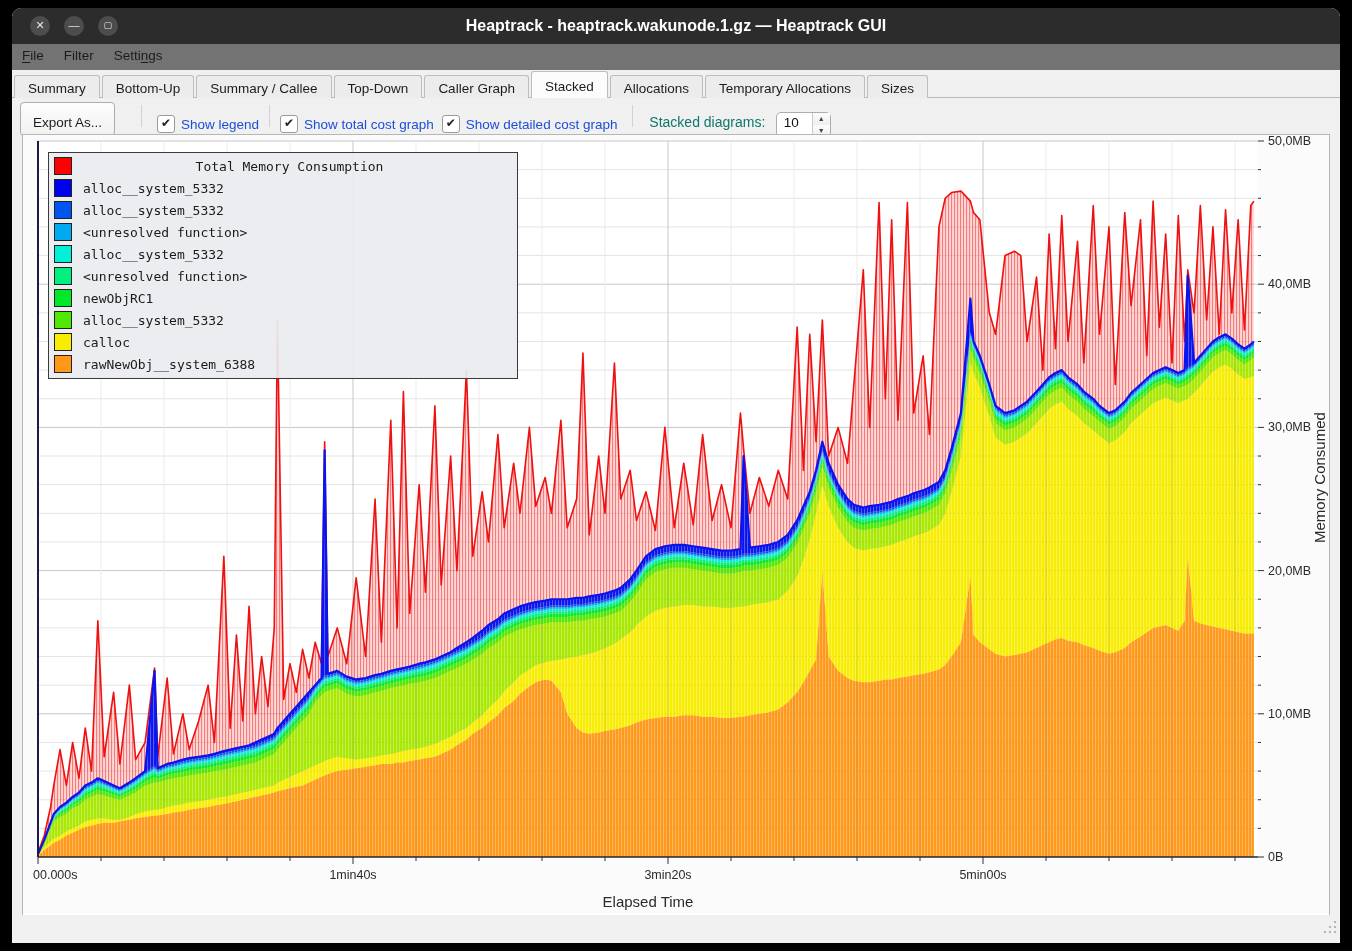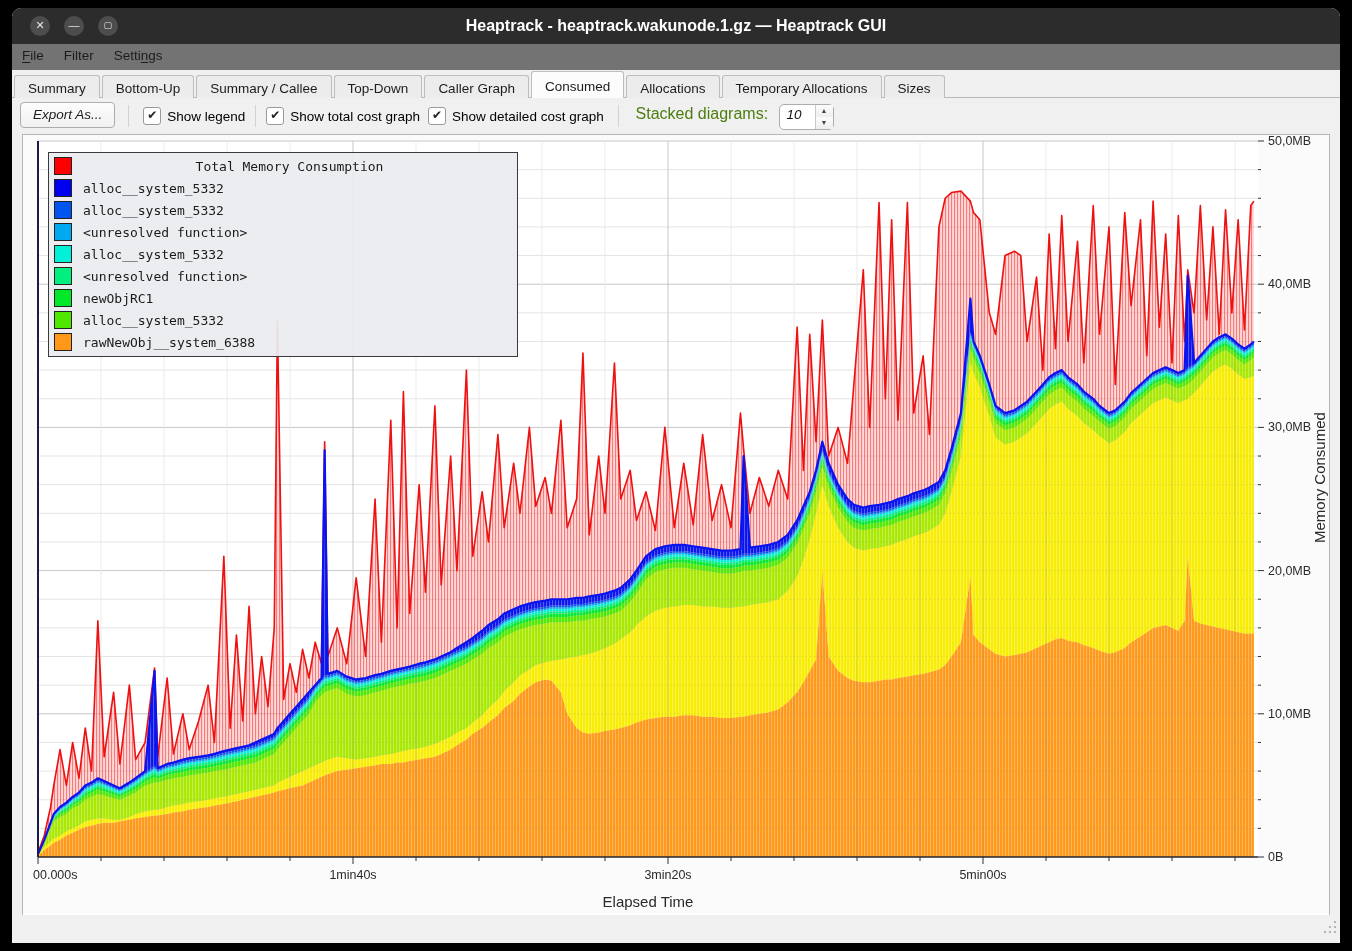--- a/index.html
+++ b/index.html
@@ -23,32 +23,32 @@
   .menu-item u{text-decoration:underline;text-underline-offset:2px;}
   
   .tabbar{position:absolute;left:0;top:62px;width:100%;height:28px;background:#f0f0f0;}
   .tabbar .strip{position:absolute;left:0;bottom:0;width:100%;height:1px;background:#b9b9b9;}
   .tab{position:relative;display:inline-block;margin-left:2px;padding:5px 13px 4px 13px;font-size:13.5px;
     color:#1c1c1c;background:#ececec;border:1px solid #bdbdbd;border-bottom:none;
     border-radius:3px 3px 0 0;top:3px;}
   .tab.active{background:#fcfcfc;top:1px;padding-top:7px;z-index:2;}
   
   .toolbar{position:absolute;left:0;top:90px;width:100%;height:36px;background:#f0f0f0;}
-  .btn{margin:4px 2px 0 8px;padding:4px 12px 5px 12px;font-size:13.5px;color:#1c1c1c;
-    background:linear-gradient(#fdfdfd,#f1f1f1);border:1px solid #adadad;border-radius:4px;font-style:italic;}
+  .btn{margin:4px 16px 0 8px;padding:12px 12px 5px 12px;font-size:13.5px;color:#1c1c1c;
+    background:linear-gradient(#fdfdfd,#f1f1f1);border:1px solid #adadad;border-radius:4px;}
   .sep{display:inline-block;width:1px;height:22px;background:#d2d2d2;margin:7px 6px 0 6px;vertical-align:top;}
   .cbx{display:inline-flex;align-items:center;margin:0 4px 0 4px;}
   .cbx .box{width:16px;height:16px;background:#fff;border:1px solid #9a9a9a;border-radius:3px;
     text-align:center;line-height:14px;font-size:12px;color:#222;}
-  .cbx .lbl{margin-left:6px;font-size:13.5px;color:#000000;}
-  .spin{display:inline-flex;margin-left:6px;border:1px solid #adadad;border-radius:5px;background:#fff;height:24px;margin-top:0px;font-style:italic;}
+  .cbx .lbl{margin-left:6px;font-size:13.5px;color:#1d4ed8;}
+  .spin{display:inline-flex;margin-left:6px;border:1px solid #adadad;border-radius:5px;background:#fff;height:24px;margin-top:0px;}
   .spin .val{width:26px;text-align:left;padding:2px 2px 0 7px;font-size:13.5px;color:#111;}
   .spin .arrows{width:17px;border-left:1px solid #c9c9c9;display:flex;flex-direction:column;}
   .spin .arrows div{flex:1;font-size:7px;line-height:11px;text-align:center;color:#444;background:linear-gradient(#fcfcfc,#eee);}
-  .toolbar .grouplabel{font-size:16px;color:#4d7c0f;margin-left:6px;margin-top:20px;}
+  .toolbar .grouplabel{font-size:14px;color:#0f766e;margin-left:6px;margin-top:20px;}
   
   .chartwidget{position:absolute;left:10px;top:126px;width:1306px;height:780px;background:#fff;
     border:1px solid #b6b6b6;}
   .chartwidget svg{position:absolute;left:0;top:0;}
   .ylab-rot{position:absolute;left:1288px;top:388px;width:20px;height:220px;pointer-events:none;}
   .ylab-rot span{display:block;white-space:nowrap;transform:rotate(-90deg) translateX(-100%);transform-origin:0 0;
     font-size:15px;color:#2a2a2a;}
   
   .legend{position:absolute;left:36px;top:144px;width:468px;background:rgba(233,236,239,0.93);
     border:1px solid #3a3a3a;padding:2px 0 3px 0;}
@@ -68,21 +68,21 @@
 
   <div class="titlebar">
     <div class="winbtn close">✕</div>
     <div class="winbtn min">—</div>
     <div class="winbtn max">▢</div>
     <div class="title">Heaptrack - heaptrack.wakunode.1.gz — Heaptrack GUI</div>
   </div>
 
   <div class="menubar" id="menubar"><div class="menu-item"><u>F</u>ile</div><div class="menu-item">Filter</div><div class="menu-item">Setti<u>n</u>gs</div></div>
 
-  <div class="tabbar" id="tabbar"><div class="strip"></div><div class="tab">Summary</div><div class="tab">Bottom-Up</div><div class="tab">Summary / Callee</div><div class="tab">Top-Down</div><div class="tab">Caller Graph</div><div class="tab active">Consumed</div><div class="tab">Allocations</div><div class="tab">Temporary Allocations</div><div class="tab">Sizes</div></div>
+  <div class="tabbar" id="tabbar"><div class="strip"></div><div class="tab">Summary</div><div class="tab">Bottom-Up</div><div class="tab">Summary / Callee</div><div class="tab">Top-Down</div><div class="tab">Caller Graph</div><div class="tab active">Stacked</div><div class="tab">Allocations</div><div class="tab">Temporary Allocations</div><div class="tab">Sizes</div></div>
 
   <div class="toolbar">
     <button class="btn">Export As...</button>
     <span class="sep"></span>
     <span id="checkboxes"><span class="cbx">
           <span class="box">✔</span>
           <span class="lbl">Show legend</span>
         </span><span class="sep"></span><span class="cbx">
           <span class="box">✔</span>
           <span class="lbl">Show total cost graph</span>
@@ -310,20 +310,24 @@
       </div>
       <div class="lrow">
         <span class="sw" style="background: rgb(0, 232, 40);"></span>
         <span class="txt">newObjRC1</span>
       </div>
       <div class="lrow">
         <span class="sw" style="background: rgb(80, 232, 0);"></span>
         <span class="txt">alloc__system_5332</span>
       </div>
       <div class="lrow">
+        <span class="sw" style="background: rgb(248, 236, 0);"></span>
+        <span class="txt">calloc</span>
+      </div>
+      <div class="lrow">
         <span class="sw" style="background: rgb(255, 152, 24);"></span>
         <span class="txt">rawNewObj__system_6388</span>
       </div>
     </div>
 
   <div class="statusbar">
     <svg class="grip" viewBox="0 0 14 14">
       <g fill="#a8a8a8">
         <circle cx="12" cy="2" r="1.1"></circle>
           <circle cx="12" cy="7" r="1.1"></circle>

